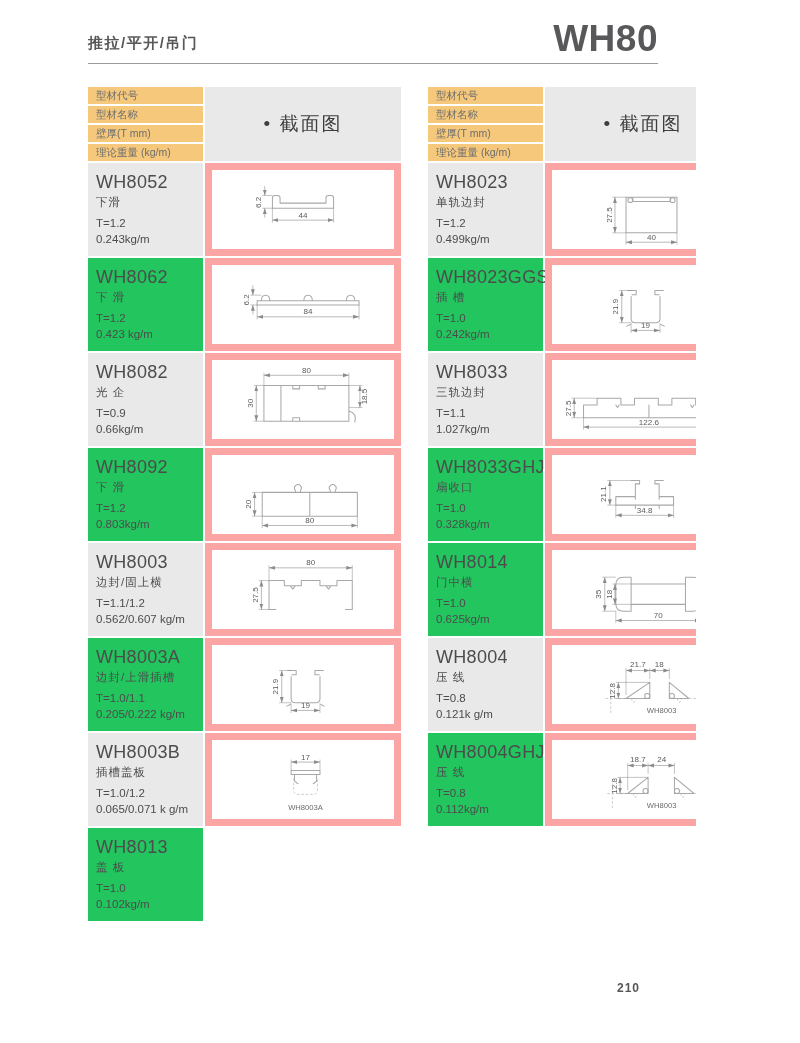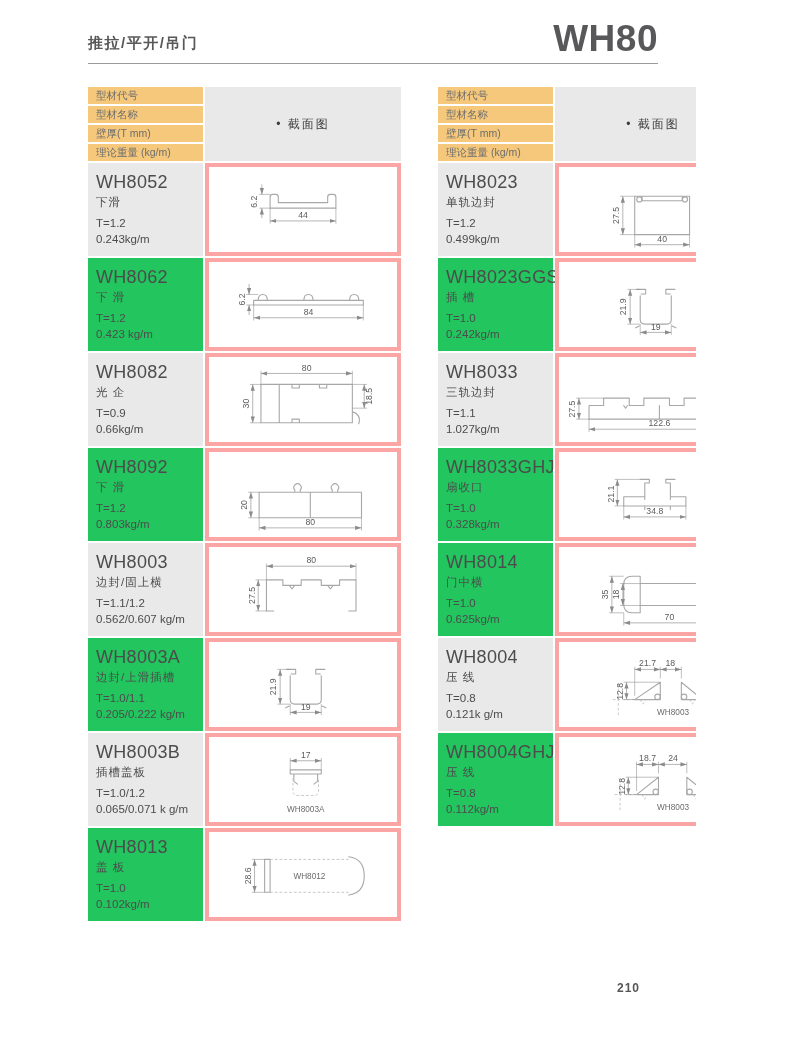--- a/index.html
+++ b/index.html
@@ -2,34 +2,34 @@
 <html><head>
 <meta charset="utf-8">
 <style>
   *{margin:0;padding:0;box-sizing:border-box}
   html,body{background:#ffffff}
   body{width:800px;height:1043px;font-family:"Liberation Sans","DejaVu Sans",sans-serif;-webkit-font-smoothing:antialiased}
   .page{position:relative;width:696px;height:1043px;background:#fff;overflow:hidden}
   .cat{position:absolute;left:88px;top:34px;font-size:15px;font-weight:700;color:#58585a;letter-spacing:1.5px}
   .series{position:absolute;right:38px;top:18px;font-size:37px;font-weight:700;color:#58585a;letter-spacing:0.5px}
   .rule{position:absolute;left:88px;right:38px;top:63px;height:1px;background:#9a9a9a}
-  .tables{position:absolute;left:88px;top:87px;display:flex;gap:37px}
+  .tables{position:absolute;left:88px;top:87px;display:flex;gap:27px}
   .ptable{width:313px}
   .thead{display:flex;gap:2px;margin-bottom:2px}
   .thead-labels{width:115px;display:flex;flex-direction:column;gap:2px}
   .hcell{height:17px;background:#f5c87c;color:#6d6d6d;font-size:10.5px;line-height:17px;padding-left:8px;white-space:nowrap}
-  .thead-section{flex:1;background:#e9e9e9;display:flex;align-items:center;justify-content:center;font-size:12px;color:#3e3e3e;letter-spacing:2px}
+  .thead-section{flex:1;background:#e9e9e9;display:flex;align-items:center;justify-content:center;font-size:19px;color:#3e3e3e;letter-spacing:2px}
   .trow{display:flex;gap:2px;margin-bottom:2px;height:93px}
   .lcell{width:115px;position:relative;padding:9px 8px 8px 8px}
   .trow.gray .lcell{background:#e9e9e9}
   .trow.tan  .lcell{background:#22c55e}
   .code{font-size:18px;color:#4c4c4c;margin-bottom:2px;letter-spacing:0.3px}
   .pname{font-size:11.5px;color:#4c4c4c;letter-spacing:1px}
   .spec{position:absolute;left:8px;bottom:8px;font-size:11.5px;color:#4c4c4c;line-height:1.45}
-  .dcell{flex:1;background:#fff;border:4px solid #fca5a5;position:relative}
+  .dcell{flex:1;background:#fff;border:7px solid #fca5a5;position:relative}
   .dcell svg{display:block;width:100%;height:100%}
   .prof{fill:none;stroke:#a8a8a8;stroke-width:1.2;stroke-linejoin:round;stroke-linecap:round}
   .dash{fill:none;stroke:#bcbcbc;stroke-width:0.9;stroke-dasharray:3 2.2}
   .dimln{stroke:#8b8b8b;stroke-width:0.7;fill:none}
   .ext{stroke:#8b8b8b;stroke-width:0.6;fill:none}
   .dimtx{font-size:9.5px;fill:#5c5c5c}
   .reftx{font-size:9px;fill:#6b6b6b}
   .pageno{position:absolute;right:56px;top:981px;font-size:12px;font-weight:700;color:#565656;letter-spacing:1px}
 </style>
 </head>
@@ -213,30 +213,20 @@
       </div>
 
       <div class="trow tan">
         <div class="lcell">
           <div class="code">WH8013</div>
           <div class="pname">盖 板</div>
           <div class="spec">
             <div>T=1.0</div>
             <div>0.102kg/m</div>
           </div>
-        </div>
-        <div class="dcell">
-          <svg viewBox="0 0 196 93">
-            <path class="prof" d="M56,30 h6 v36 h-6 Z M148,27 q17,2 17,21 q0,19 -17,21"></path>
-            <path class="dash" d="M62,30 H148 M62,66 H148"></path>
-            <path class="ext" d="M56,30 H42 M56,66 H42"></path>
-            <line class="dimln" x1="45" y1="30" x2="45" y2="66" marker-start="url(#ah)" marker-end="url(#ah)"></line>
-            <text class="dimtx" text-anchor="middle" x="41" y="48" transform="rotate(-90 41 48)">28.6</text>
-            <text class="reftx" text-anchor="middle" x="105" y="51">WH8012</text>
-          </svg>
         </div>
       </div>
     </div>
 
     <div class="ptable">
       <div class="thead">
         <div class="thead-labels">
           <div class="hcell">型材代号</div>
           <div class="hcell">型材名称</div>
           <div class="hcell">壁厚(T mm)</div>

